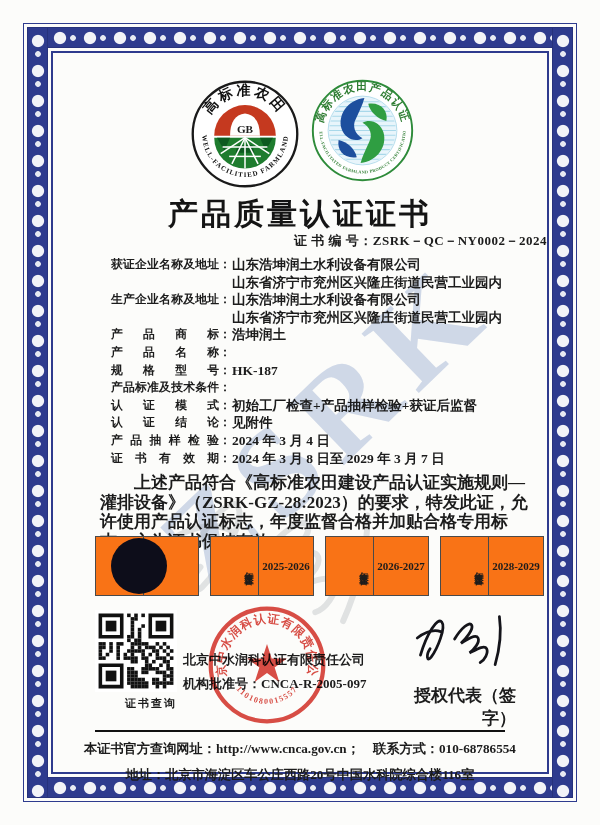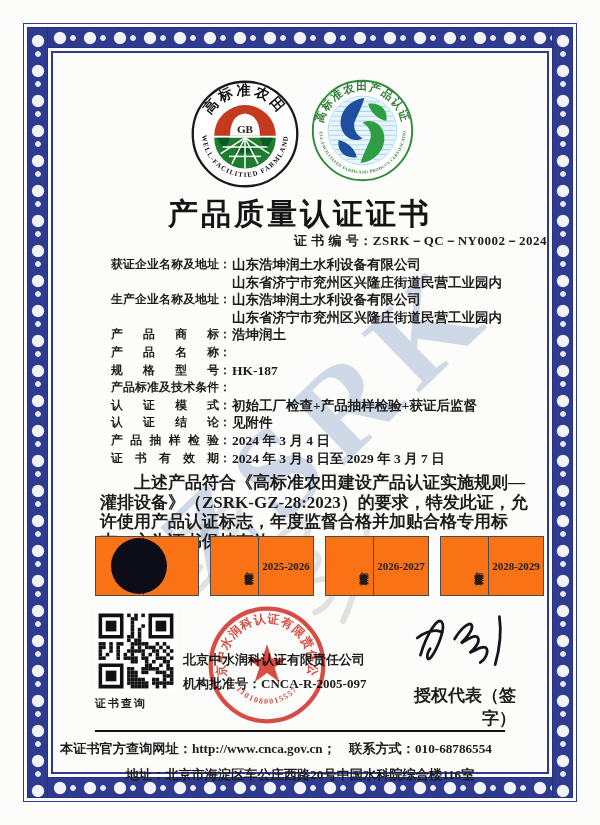--- a/index.html
+++ b/index.html
@@ -65,32 +65,32 @@
           align-items:center;justify-content:center;writing-mode:vertical-rl;
           font-size:9.5px;font-weight:bold;letter-spacing:1px;}
   .supbox .year{flex:1;display:flex;align-items:center;justify-content:center;
           font-size:11px;font-weight:bold;font-family:"Liberation Serif",serif;}
   .blackseal{position:absolute;left:15px;top:1px;width:56px;height:56px;border-radius:50%;
           background:#0d0d1a;z-index:3;}
 
   
   .qrwrap{position:absolute;left:95px;top:610px;width:82px;z-index:2;}
   #qr{width:82px;height:82px;display:block;background:#fff;}
-  .qrlabel{margin-top:4px;text-align:left;font-size:11px;font-weight:bold;letter-spacing:2px;}
+  .qrlabel{margin-top:4px;text-align:right;font-size:11px;font-weight:bold;letter-spacing:2px;}
   .issuer{position:absolute;left:183px;top:648px;font-size:13px;font-weight:bold;
           line-height:24px;z-index:2;white-space:nowrap;}
   .stamp{position:absolute;left:205px;top:603px;width:124px;height:124px;z-index:4;
          opacity:.88;mix-blend-mode:multiply;}
   .sign{position:absolute;left:402px;top:606px;width:118px;height:64px;z-index:3;}
   .signlabel{position:absolute;left:404px;top:684px;width:112px;text-align:right;
          font-size:17px;font-weight:bold;z-index:2;}
 
   
   .sepline{position:absolute;left:95px;right:95px;top:730px;border-top:2px solid #111;z-index:2;}
-  .foot1{position:absolute;left:60px;right:60px;top:740px;
+  .foot1{position:absolute;left:60px;right:60px;top:740px;text-align:center;
          font-size:13.2px;font-weight:bold;z-index:2;white-space:nowrap;}
   .foot2{position:absolute;left:60px;right:60px;top:766px;text-align:center;
          font-size:13.2px;font-weight:bold;z-index:2;white-space:nowrap;}
 </style>
 </head>
 <body>
 
 <div id="page">
 
   <div class="frame-outer"></div>

